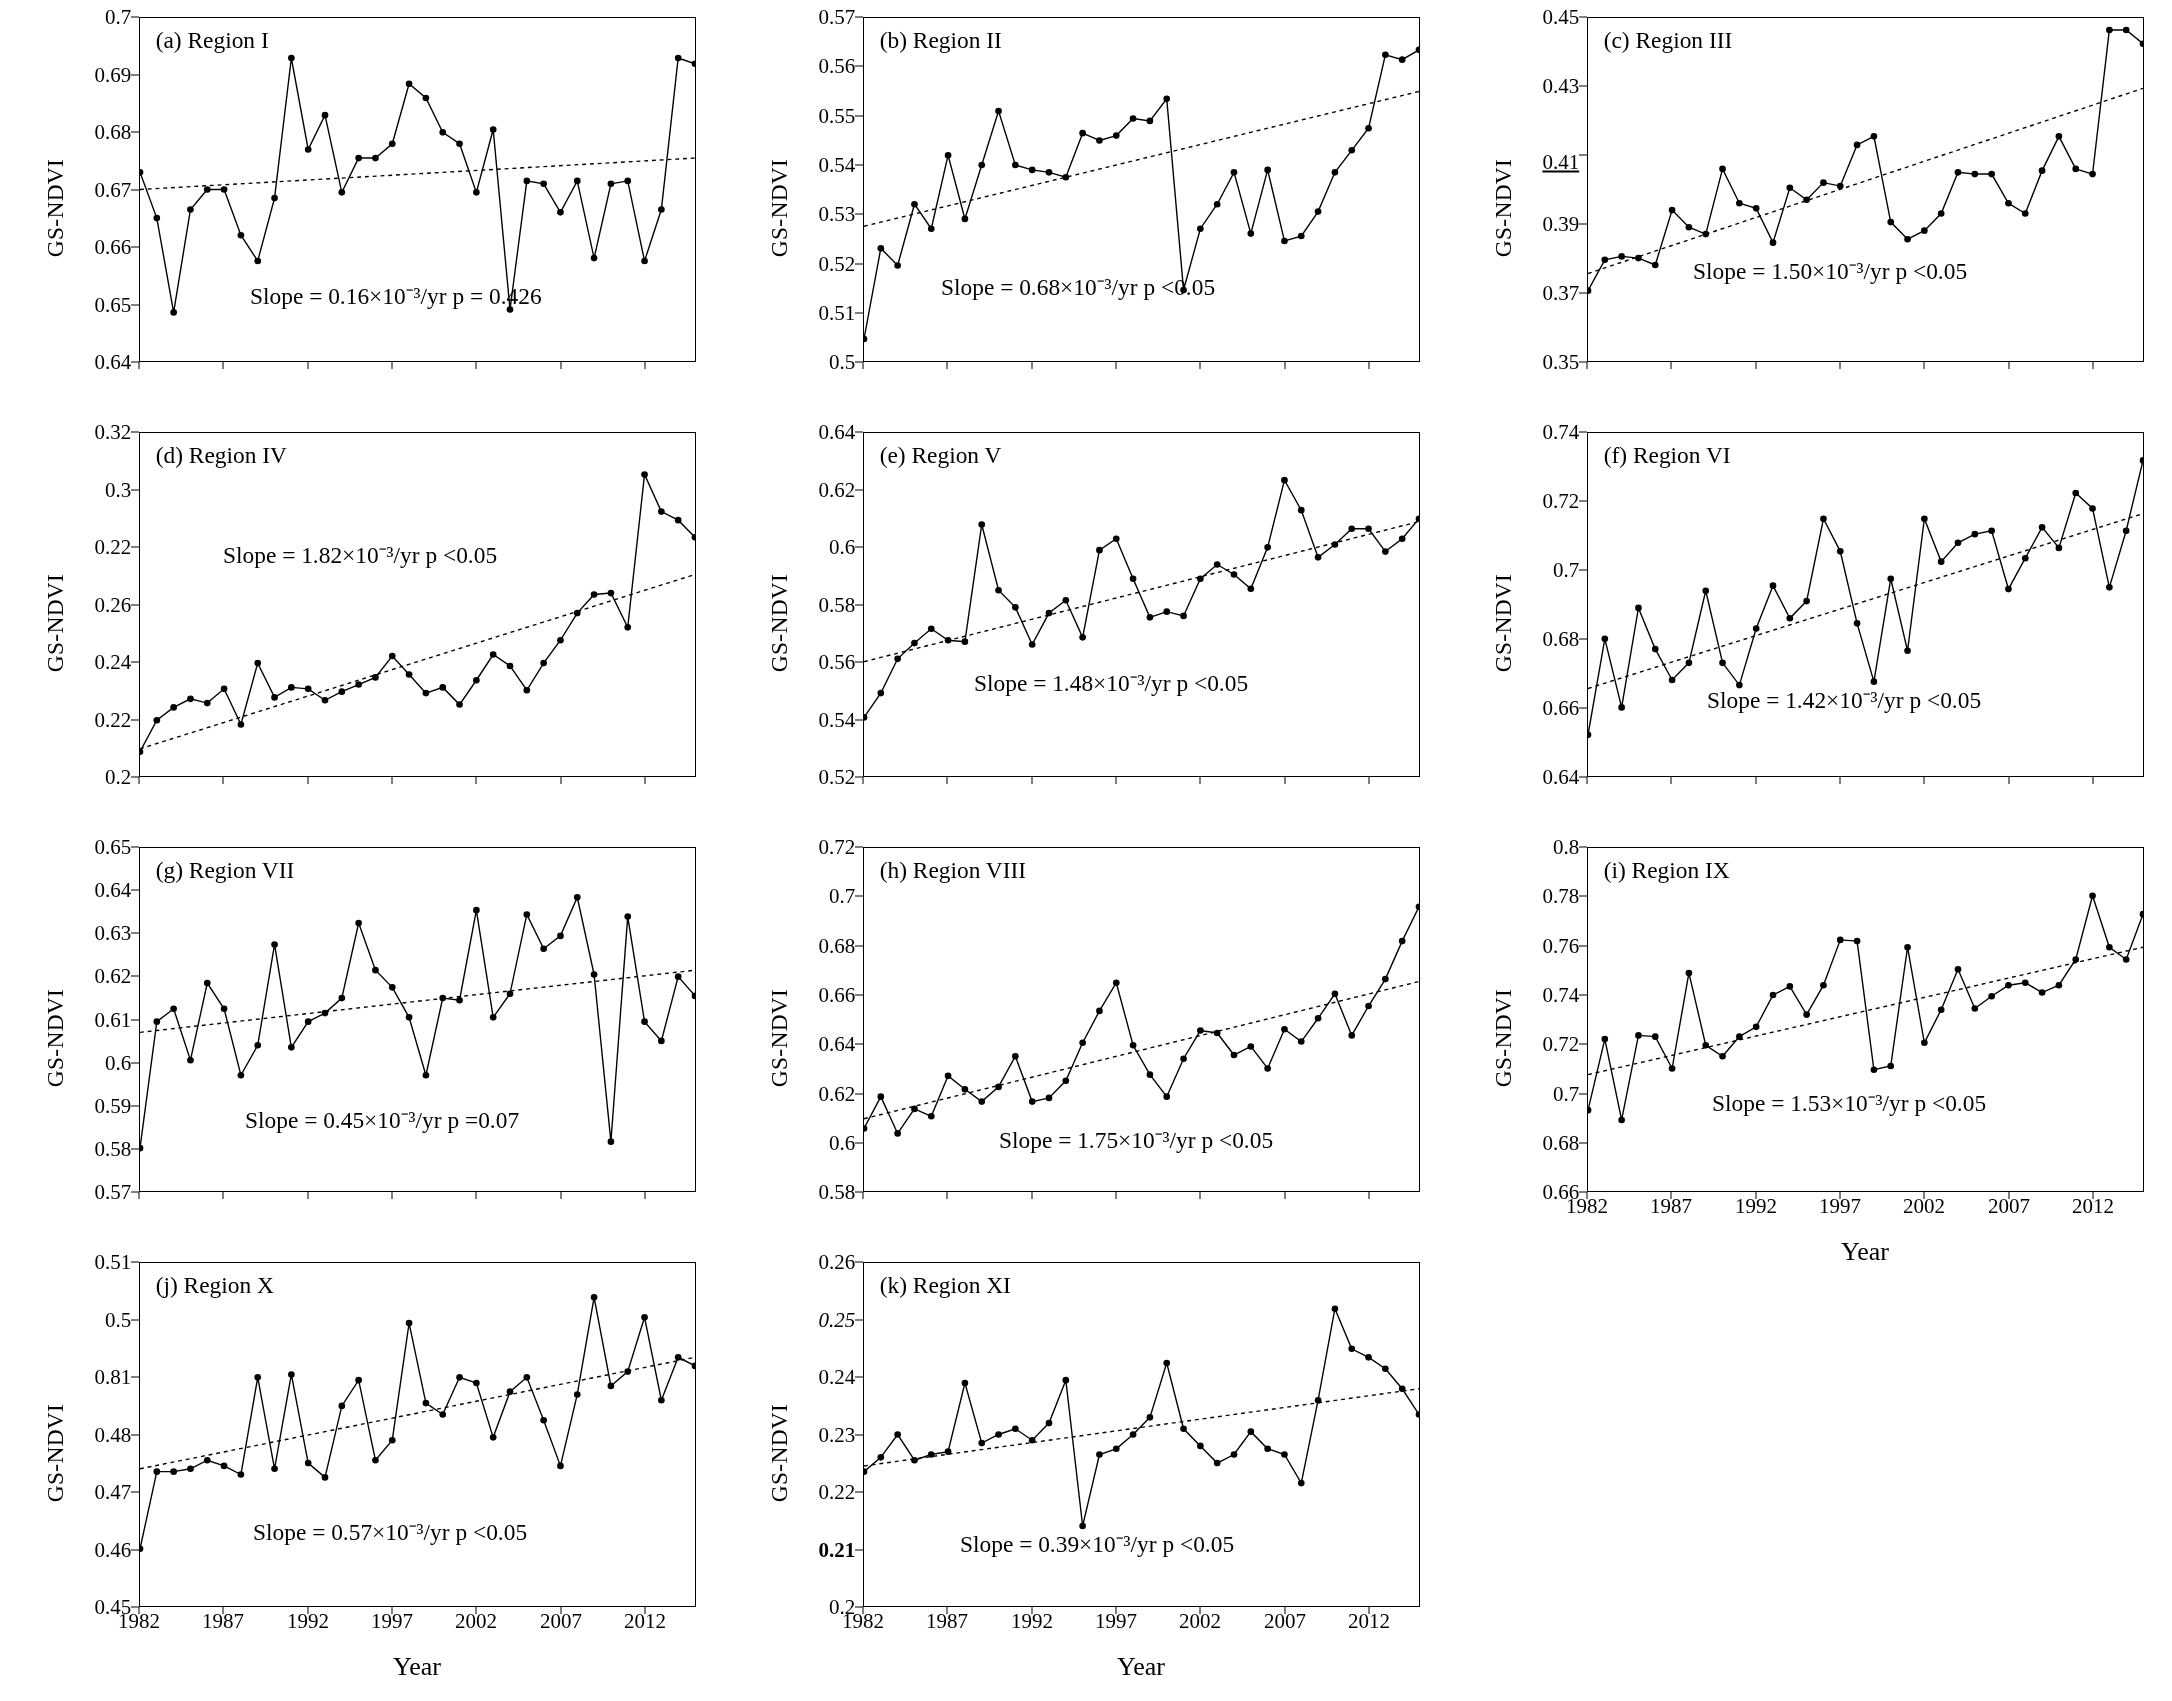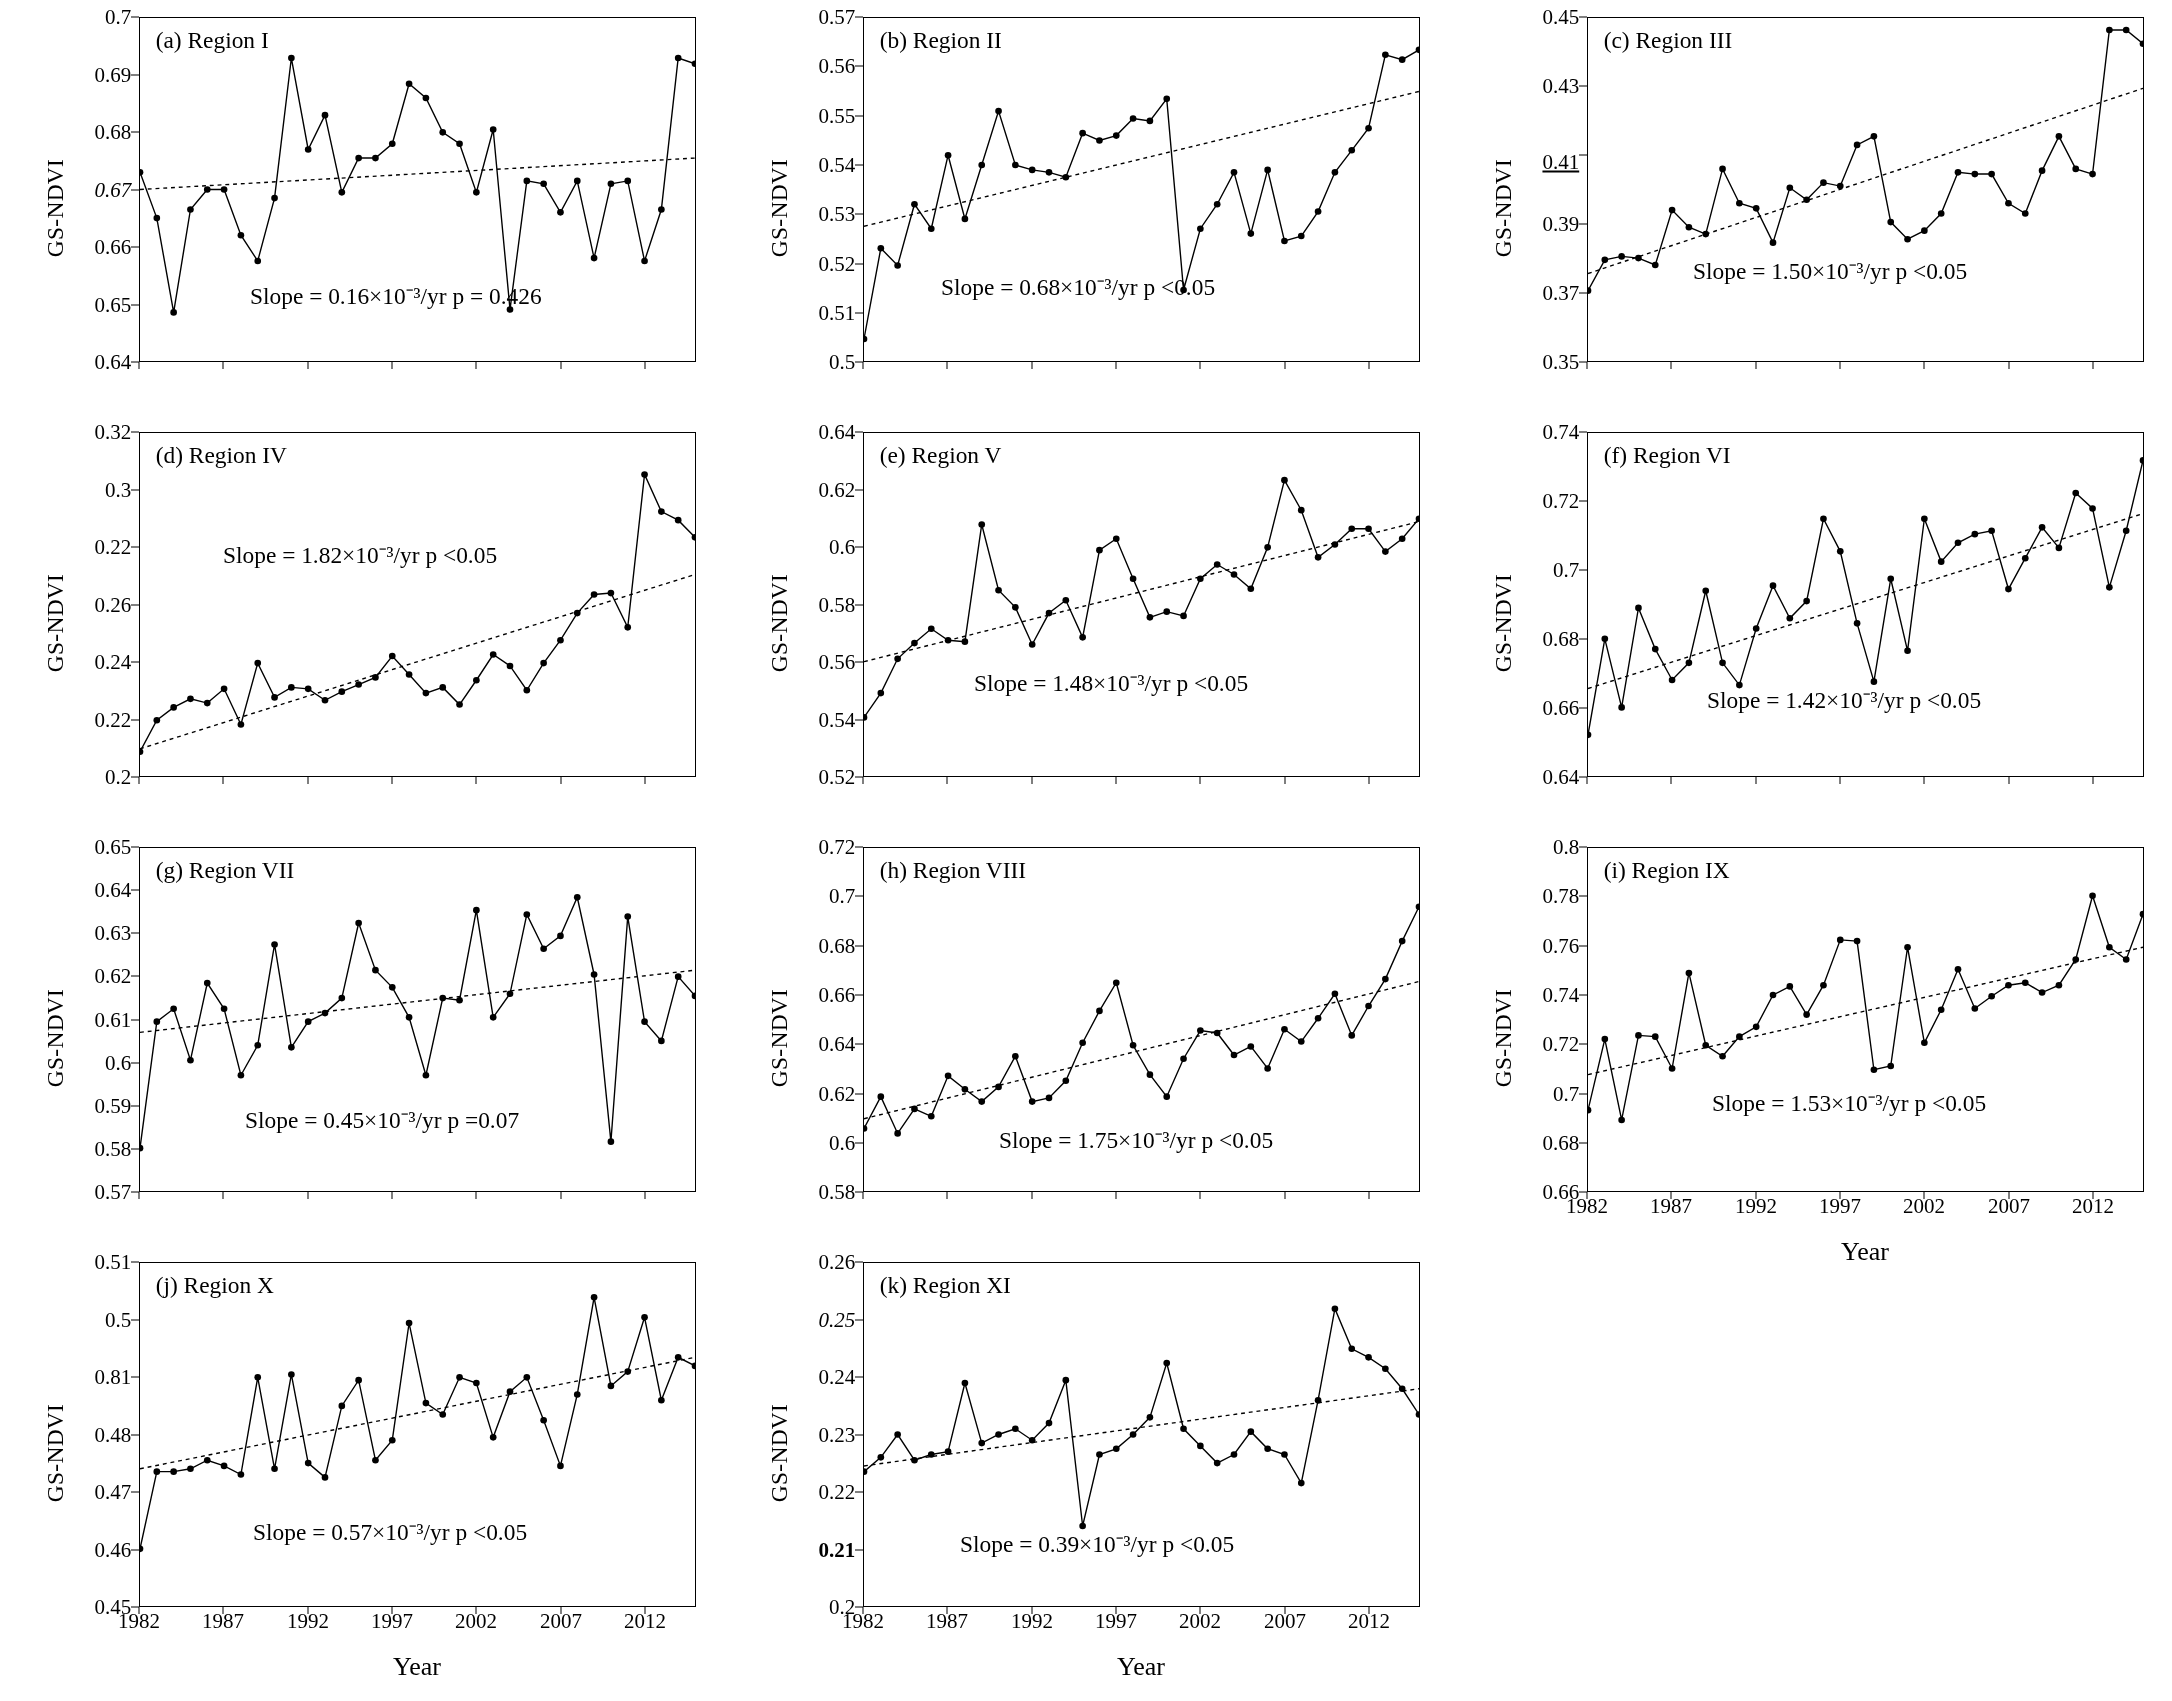--- a/index.html
+++ b/index.html
@@ -155,21 +155,21 @@
             <circle cx="969.6969696969697" cy="72.33333333333348" r="6" fill="#000"></circle>
             <circle cx="1000" cy="82.66666666666674" r="6" fill="#000"></circle>
           </svg>
         </div>
         <div class="ytick" style="top: 345px;">0.64</div>
         <div class="ytickmark" style="top: 345px;"></div>
         <div class="ytick" style="top: 288px;">0.65</div>
         <div class="ytickmark" style="top: 288px;"></div>
         <div class="ytick" style="top: 230px;">0.66</div>
         <div class="ytickmark" style="top: 230px;"></div>
-        <div class="ytick" style="top: 173px; font-style: italic;">0.67</div>
+        <div class="ytick" style="top: 173px;">0.67</div>
         <div class="ytickmark" style="top: 173px;"></div>
         <div class="ytick" style="top: 115px;">0.68</div>
         <div class="ytickmark" style="top: 115px;"></div>
         <div class="ytick" style="top: 58px;">0.69</div>
         <div class="ytickmark" style="top: 58px;"></div>
         <div class="ytick" style="top: 0px;">0.7</div>
         <div class="ytickmark" style="top: 0px;"></div>
         <div class="xtickmark" style="left: 0px;"></div>
         <div class="xtickmark" style="left: 84px;"></div>
         <div class="xtickmark" style="left: 169px;"></div>

